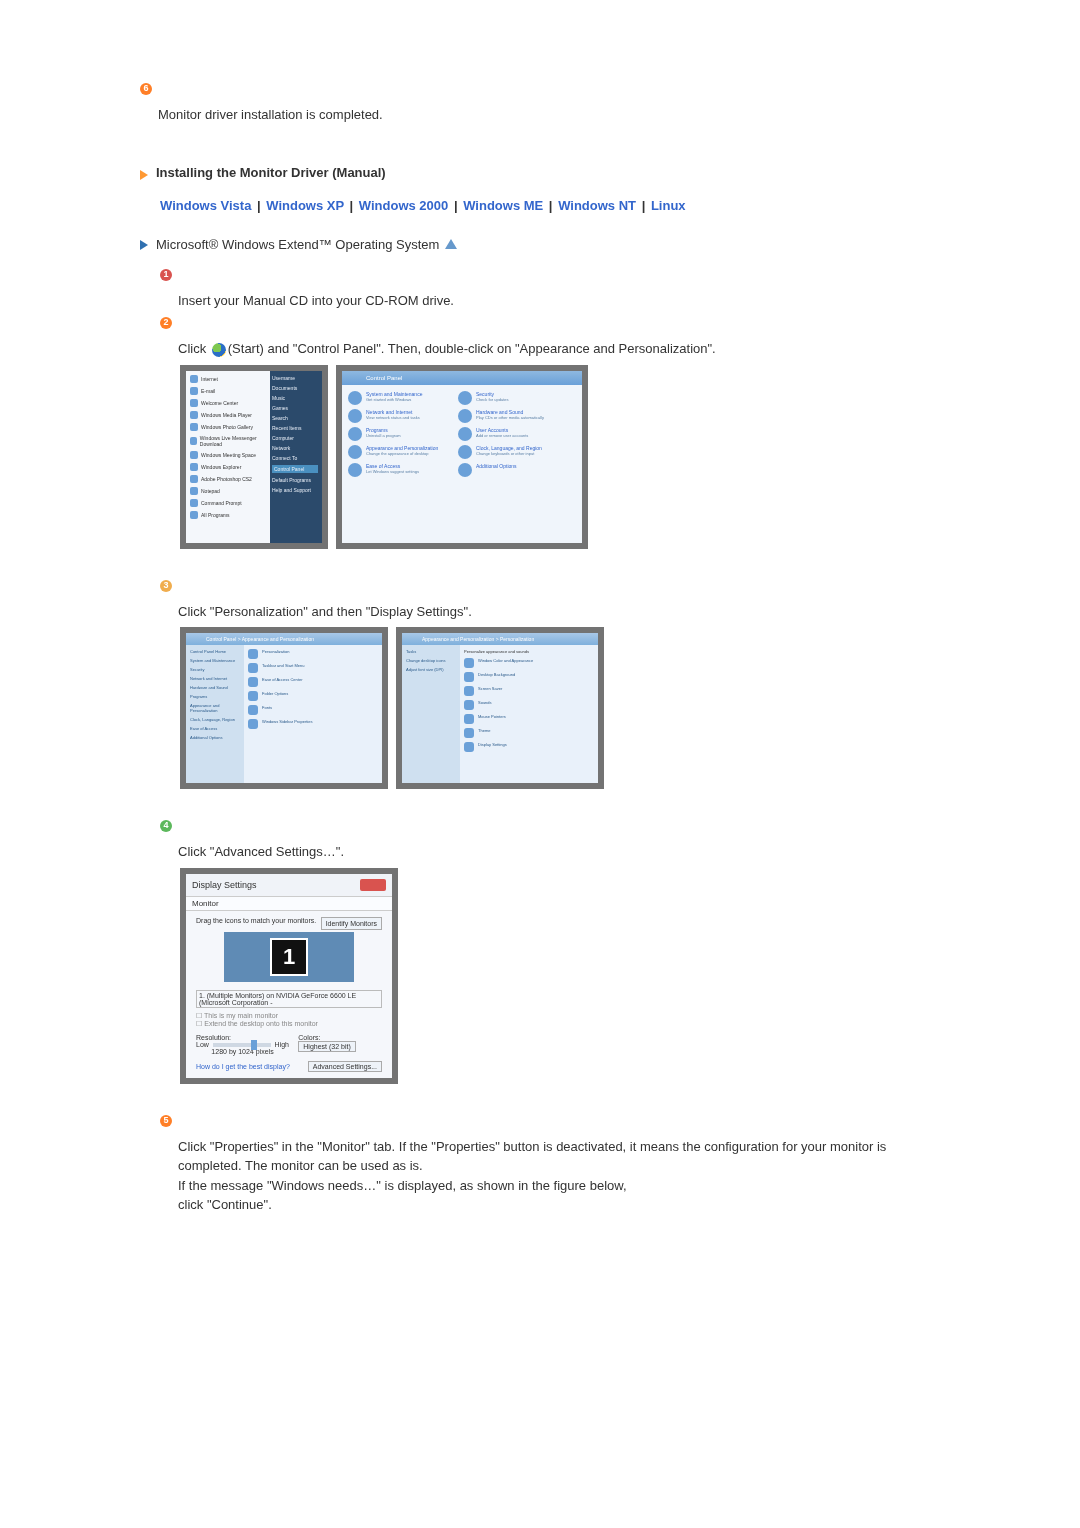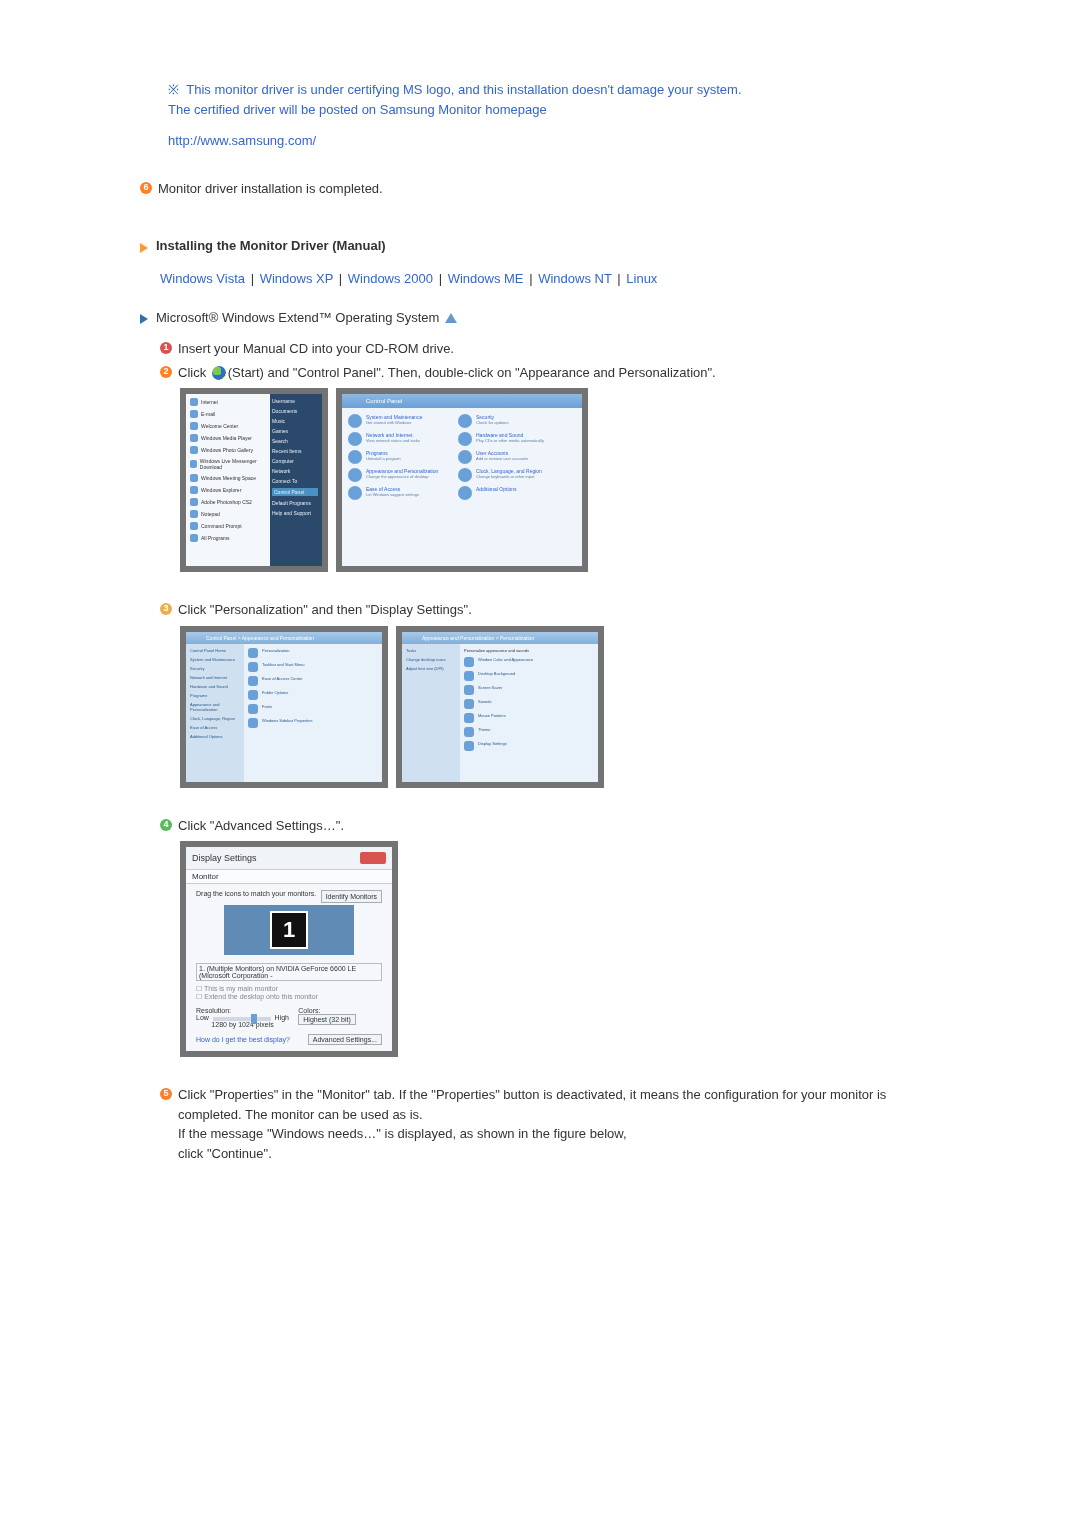--- a/index.html
+++ b/index.html
@@ -83,20 +83,21 @@
     font-weight: bold;
     color: #333333;
     margin-top: 40px;
     margin-bottom: 18px;
     display: flex;
     align-items: flex-end;
   }
   .os-links {
     margin-left: 20px;
     color: #333;
+    font-weight: bold;
   }
   .os-links span.link {
     color: #3366cc;
   }
   .os-links span.sep {
     color: #333;
     margin: 0 2px;
   }
   .os-heading {
     margin-left: 0px;
@@ -326,33 +327,28 @@
   .ds-footer {
     text-align: right;
     margin-top: 6px;
   }
   .ds-footer span { margin-left: 4px; }
   .step-block {
     margin-bottom: 28px;
   }
   .step-text {
     flex: 1;
+    margin-top: 25px;
   }
 </style>
 </head>
 <body>
 
 <div class="page">
 
-  <div class="note-block">
-    <span class="note-asterisk">※</span>
-    <span>This monitor driver is under certifying MS logo, and this installation doesn't damage your system.</span><br>
-    <span>The certified driver will be posted on Samsung Monitor homepage</span>
-    <span class="note-link">http://www.samsung.com/</span>
-  </div>
 
   <div class="step-row">
     <span class="small-bullet b-orange">6</span>
     <span class="step-text">Monitor driver installation is completed.</span>
   </div>
 
   <div class="section-title">
     <span class="section-arrow"></span>
     <span>Installing the Monitor Driver (Manual)</span>
   </div>

